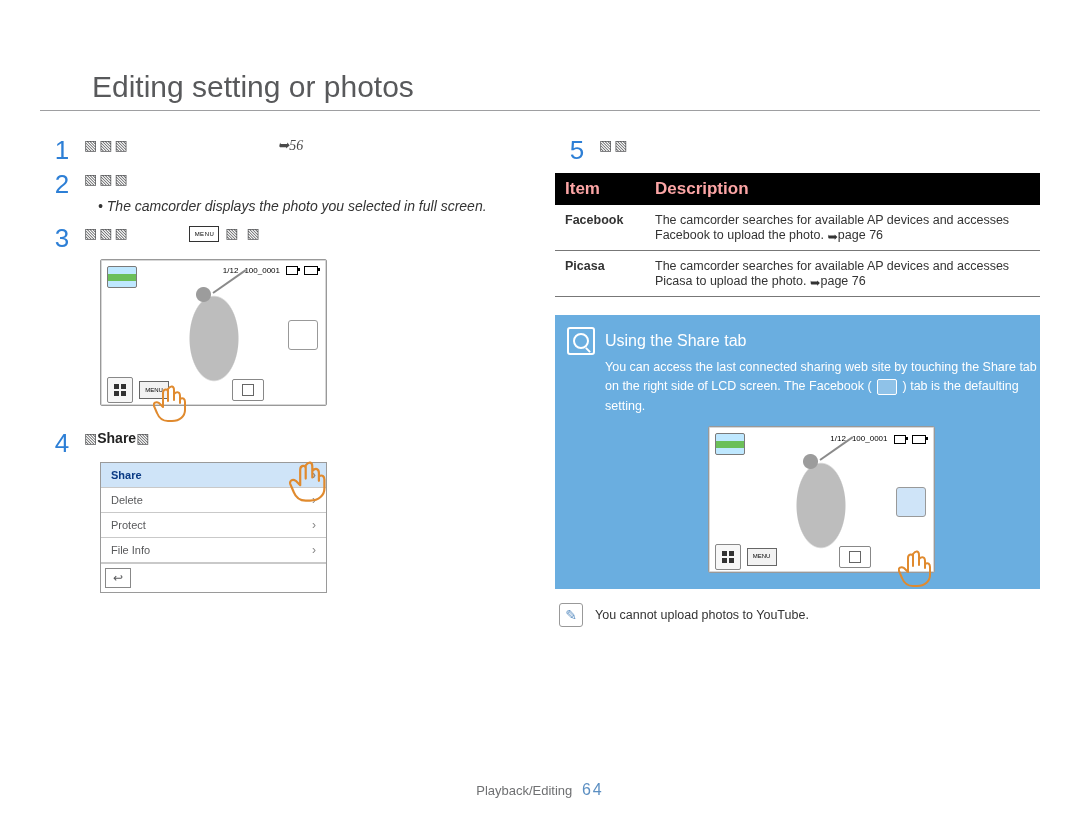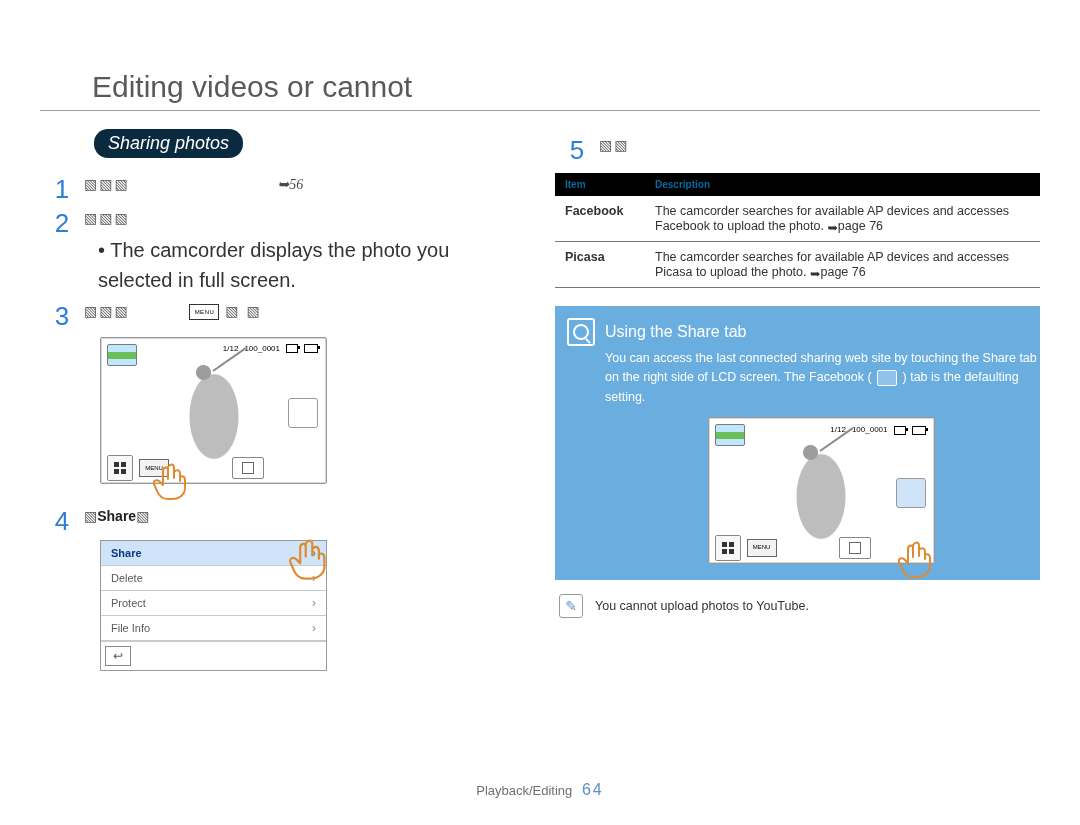--- a/index.html
+++ b/index.html
@@ -48,21 +48,21 @@
     font-size: 26px;
     width: 44px;
     text-align: center;
     font-weight: 300;
     line-height: 1;
     padding-top: 2px;
   }
   .step-body { flex: 1; font-size: 14px; line-height: 1.5; }
   .step-body .placeholder { letter-spacing: 2px; }
   .page-ref { font-family: Georgia, 'Times New Roman', serif; font-style: italic; color: #4a4a4a; margin-left: 20px; }
-  .bullet-text { margin: 6px 0 0 14px; font-size: 20px; color: #333; }
+  .bullet-text { margin: 6px 0 0 14px; font-size: 14px; color: #333; font-style: italic; }
   .bullet-text::before { content: "• "; }
   .menu-inline {
     display: inline-flex; align-items: center; justify-content: center;
     width: 28px; height: 14px; border: 1px solid #333; font-size: 6px;
     letter-spacing: 0.5px; color: #000; background: #fff; vertical-align: middle; margin: 0 2px;
   }
   .bold { font-weight: bold; color:#222; }
   
   .cam {
     width: 225px; height: 145px; background: #fff; border: 1px solid #999;
@@ -135,21 +135,21 @@
     font-size: 11px; padding: 5px 10px; border-bottom: 1px solid #c9c9c9; }
   .menu-list .row:last-child { border-bottom:none; }
   .menu-list .row.sel { background:#cfe4f8; color:#0a3a84; font-weight:bold; }
   .menu-list .chev { color:#888; font-size:12px; }
   .menu-list .back { width:24px; height:18px; border:1px solid #888; display:flex;
     align-items:center; justify-content:center; margin:4px; font-size:12px; }
   .menu-hand { position:absolute; right:-6px; top:-2px; width:46px; height:44px; }
   
   
   table.desc { width:100%; border-collapse: collapse; margin-top: 10px; }
-  table.desc th { background:#000; color:#0369a1; text-align:left; font-size:10px; padding:6px 10px; }
+  table.desc th { background:#000; color:#fca5a5; text-align:left; font-size:17px; padding:6px 10px; }
   table.desc td { font-size:12.5px; color:#333; padding:8px 10px; vertical-align:top; border-bottom:1px solid #777; }
   table.desc td.key { font-weight:bold; width:70px; }
   .arrow { display:inline-block; transform: translateY(2px); }
   
   .info-box {
     margin-top: 18px; background:#6aaee0; color:#fff; padding: 14px 3px 16px 50px;
     position: relative; font-size:12.5px; line-height:1.55;
   }
   .info-box .info-icon {
     position:absolute; left:12px; top:12px; width:24px; height:24px;
@@ -188,27 +188,26 @@
     position:absolute; left:0; right:0; bottom:26px; text-align:center; font-size:13px; color:#6f7072;
   }
   .footer .pg { color:#5c8fc2; font-size:16px; letter-spacing:2px; margin-left:6px; }
   
   .hand path { fill:none; stroke:#e08a2e; stroke-width:2; stroke-linejoin:round; stroke-linecap:round; }
 </style>
 </head>
 <body>
 
 <div class="page">
-  <h1 class="title">Editing videos or cannot</h1>
+  <h1 class="title">Editing setting or photos</h1>
   <div class="rule"></div>
 
   <div class="cols">
 
     <div class="col">
-      <div class="pill">Sharing photos</div>
 
       <div class="steps">
 
         <div class="step">
           <div class="num">1</div>
           <div class="step-body">
             <span class="placeholder">▧▧▧</span>
             <span style="display:inline-block;width:120px"></span>
             <span class="page-ref"><span>➥</span><span>56</span></span>
           </div>

